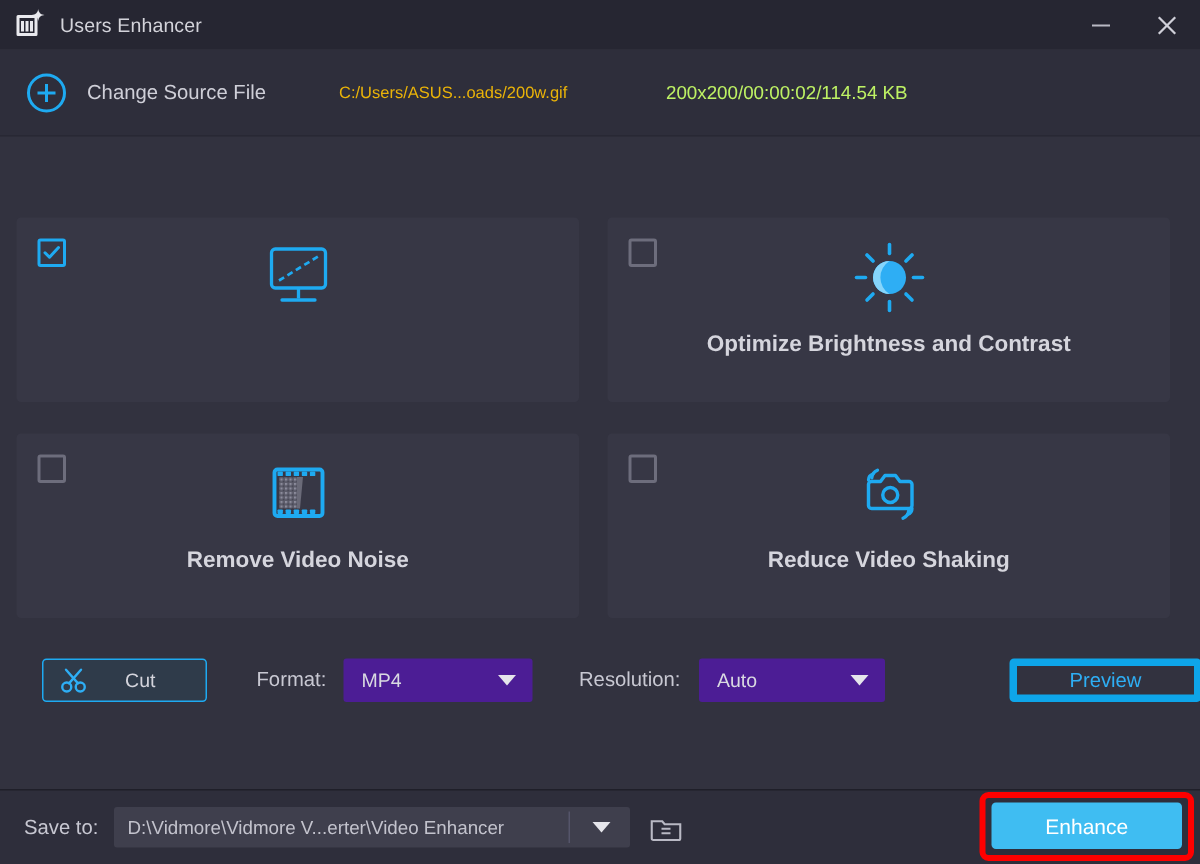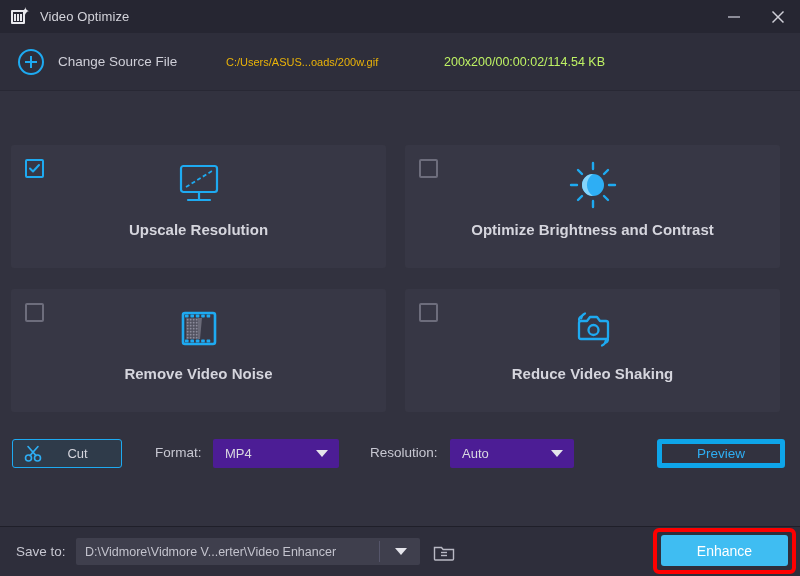--- a/index.html
+++ b/index.html
@@ -111,21 +111,21 @@
     position: absolute; left: 0; right: 0; top: 12px; height: 56px;
     display: flex; align-items: center; justify-content: center;
   }
   .card-label {
     position: absolute; left: 0; right: 0; top: 76px;
     text-align: center; color: #d5d5dd;
     font-size: 15px; font-weight: bold;
   }
 
   
-  .optrow { position: absolute; left: 0; top: 347px; width: 729px; height: 40px; }
+  .optrow { position: absolute; left: 16px; top: 347px; width: 729px; height: 40px; }
   .cut-btn {
     position: absolute; left: 12px; top: 0;
     width: 110px; height: 29px;
     border: 1px solid #1eaaf1; border-radius: 3px;
     background: #2f3b4a;
     display: flex; align-items: center;
   }
   .cut-btn .scissors { margin-left: 11px; display: block; }
   .cut-btn .lbl { flex: 1; text-align: center; color: #d4d4dc; font-size: 13px; margin-right: 10px; }
 
@@ -205,21 +205,21 @@
 <div id="app">
 
   <div class="titlebar">
     <div class="app-logo">
       <div class="frame"></div>
       <div class="bar b1"></div>
         <div class="bar b2"></div>
         <div class="bar b3"></div>
       <div class="spark">✦</div>
     </div>
-    <div class="title-text">Video Optimize</div>
+    <div class="title-text">Users Enhancer</div>
     <div class="win-btns">
       <div class="win-btn">
         <svg width="14" height="14" viewBox="0 0 14 14">
             <line x1="1" y1="7" x2="13" y2="7" stroke="#b9b9c4" stroke-width="1.4"></line>
           </svg>
       </div>
       <div class="win-btn">
         <svg width="16" height="16" viewBox="0 0 16 16">
             <line x1="2.5" y1="2.5" x2="13.5" y2="13.5" stroke="#cfcfd8" stroke-width="1.5"></line>
             <line x1="13.5" y1="2.5" x2="2.5" y2="13.5" stroke="#cfcfd8" stroke-width="1.5"></line>
@@ -246,21 +246,20 @@
             </svg>
         </div>
         <div class="card-icon">
           <svg width="50" height="44" viewBox="0 0 50 44">
             <rect x="7" y="3" width="36" height="26" rx="2.5" fill="none" stroke="#1eaaf1" stroke-width="2.2"></rect>
             <line x1="12" y1="24" x2="38" y2="8" stroke="#1eaaf1" stroke-width="1.8" stroke-dasharray="4,2.6"></line>
             <line x1="25" y1="29" x2="25" y2="36" stroke="#1eaaf1" stroke-width="2.2"></line>
             <line x1="14" y1="37" x2="36" y2="37" stroke="#1eaaf1" stroke-width="2.2" stroke-linecap="round"></line>
           </svg>
         </div>
-        <div class="card-label">Upscale Resolution</div>
       </div>
 
       <div class="card c1">
         <div class="cb">
           
         </div>
         <div class="card-icon">
           <svg width="50" height="50" viewBox="0 0 50 50">
             <g stroke="#1eaaf1" stroke-width="2.4" stroke-linecap="round">
               <line x1="25" y1="3" x2="25" y2="9"></line>

